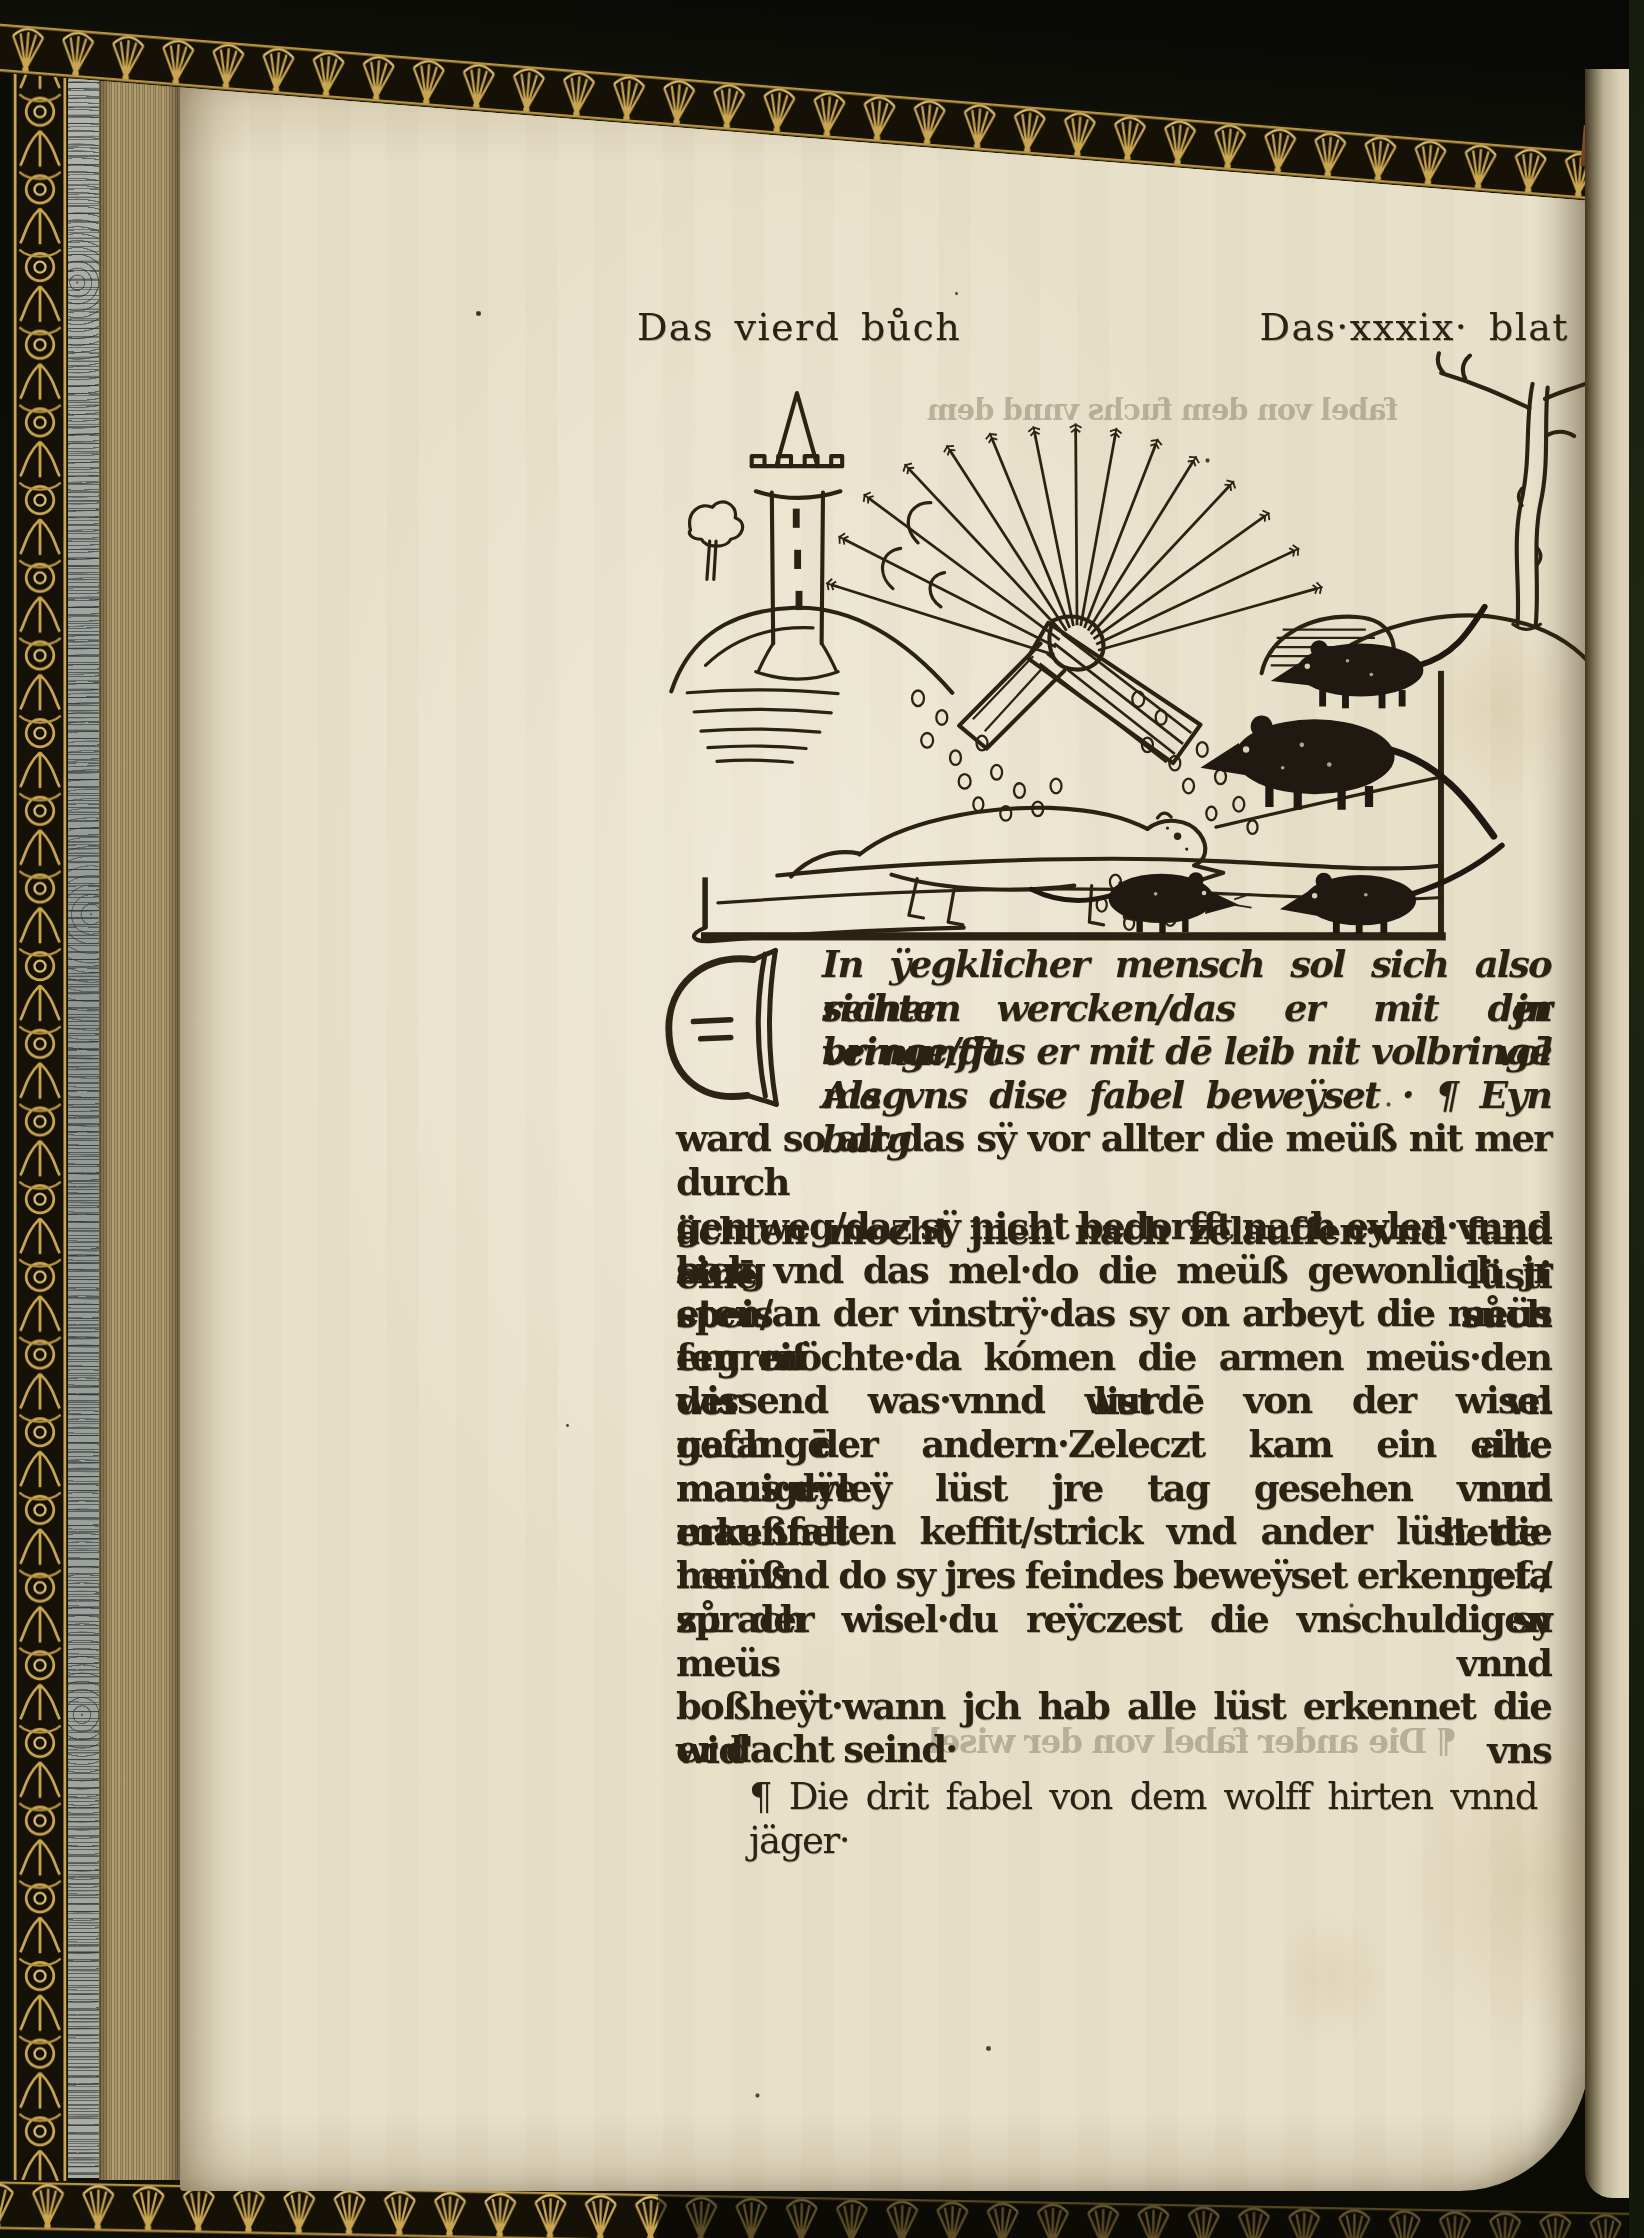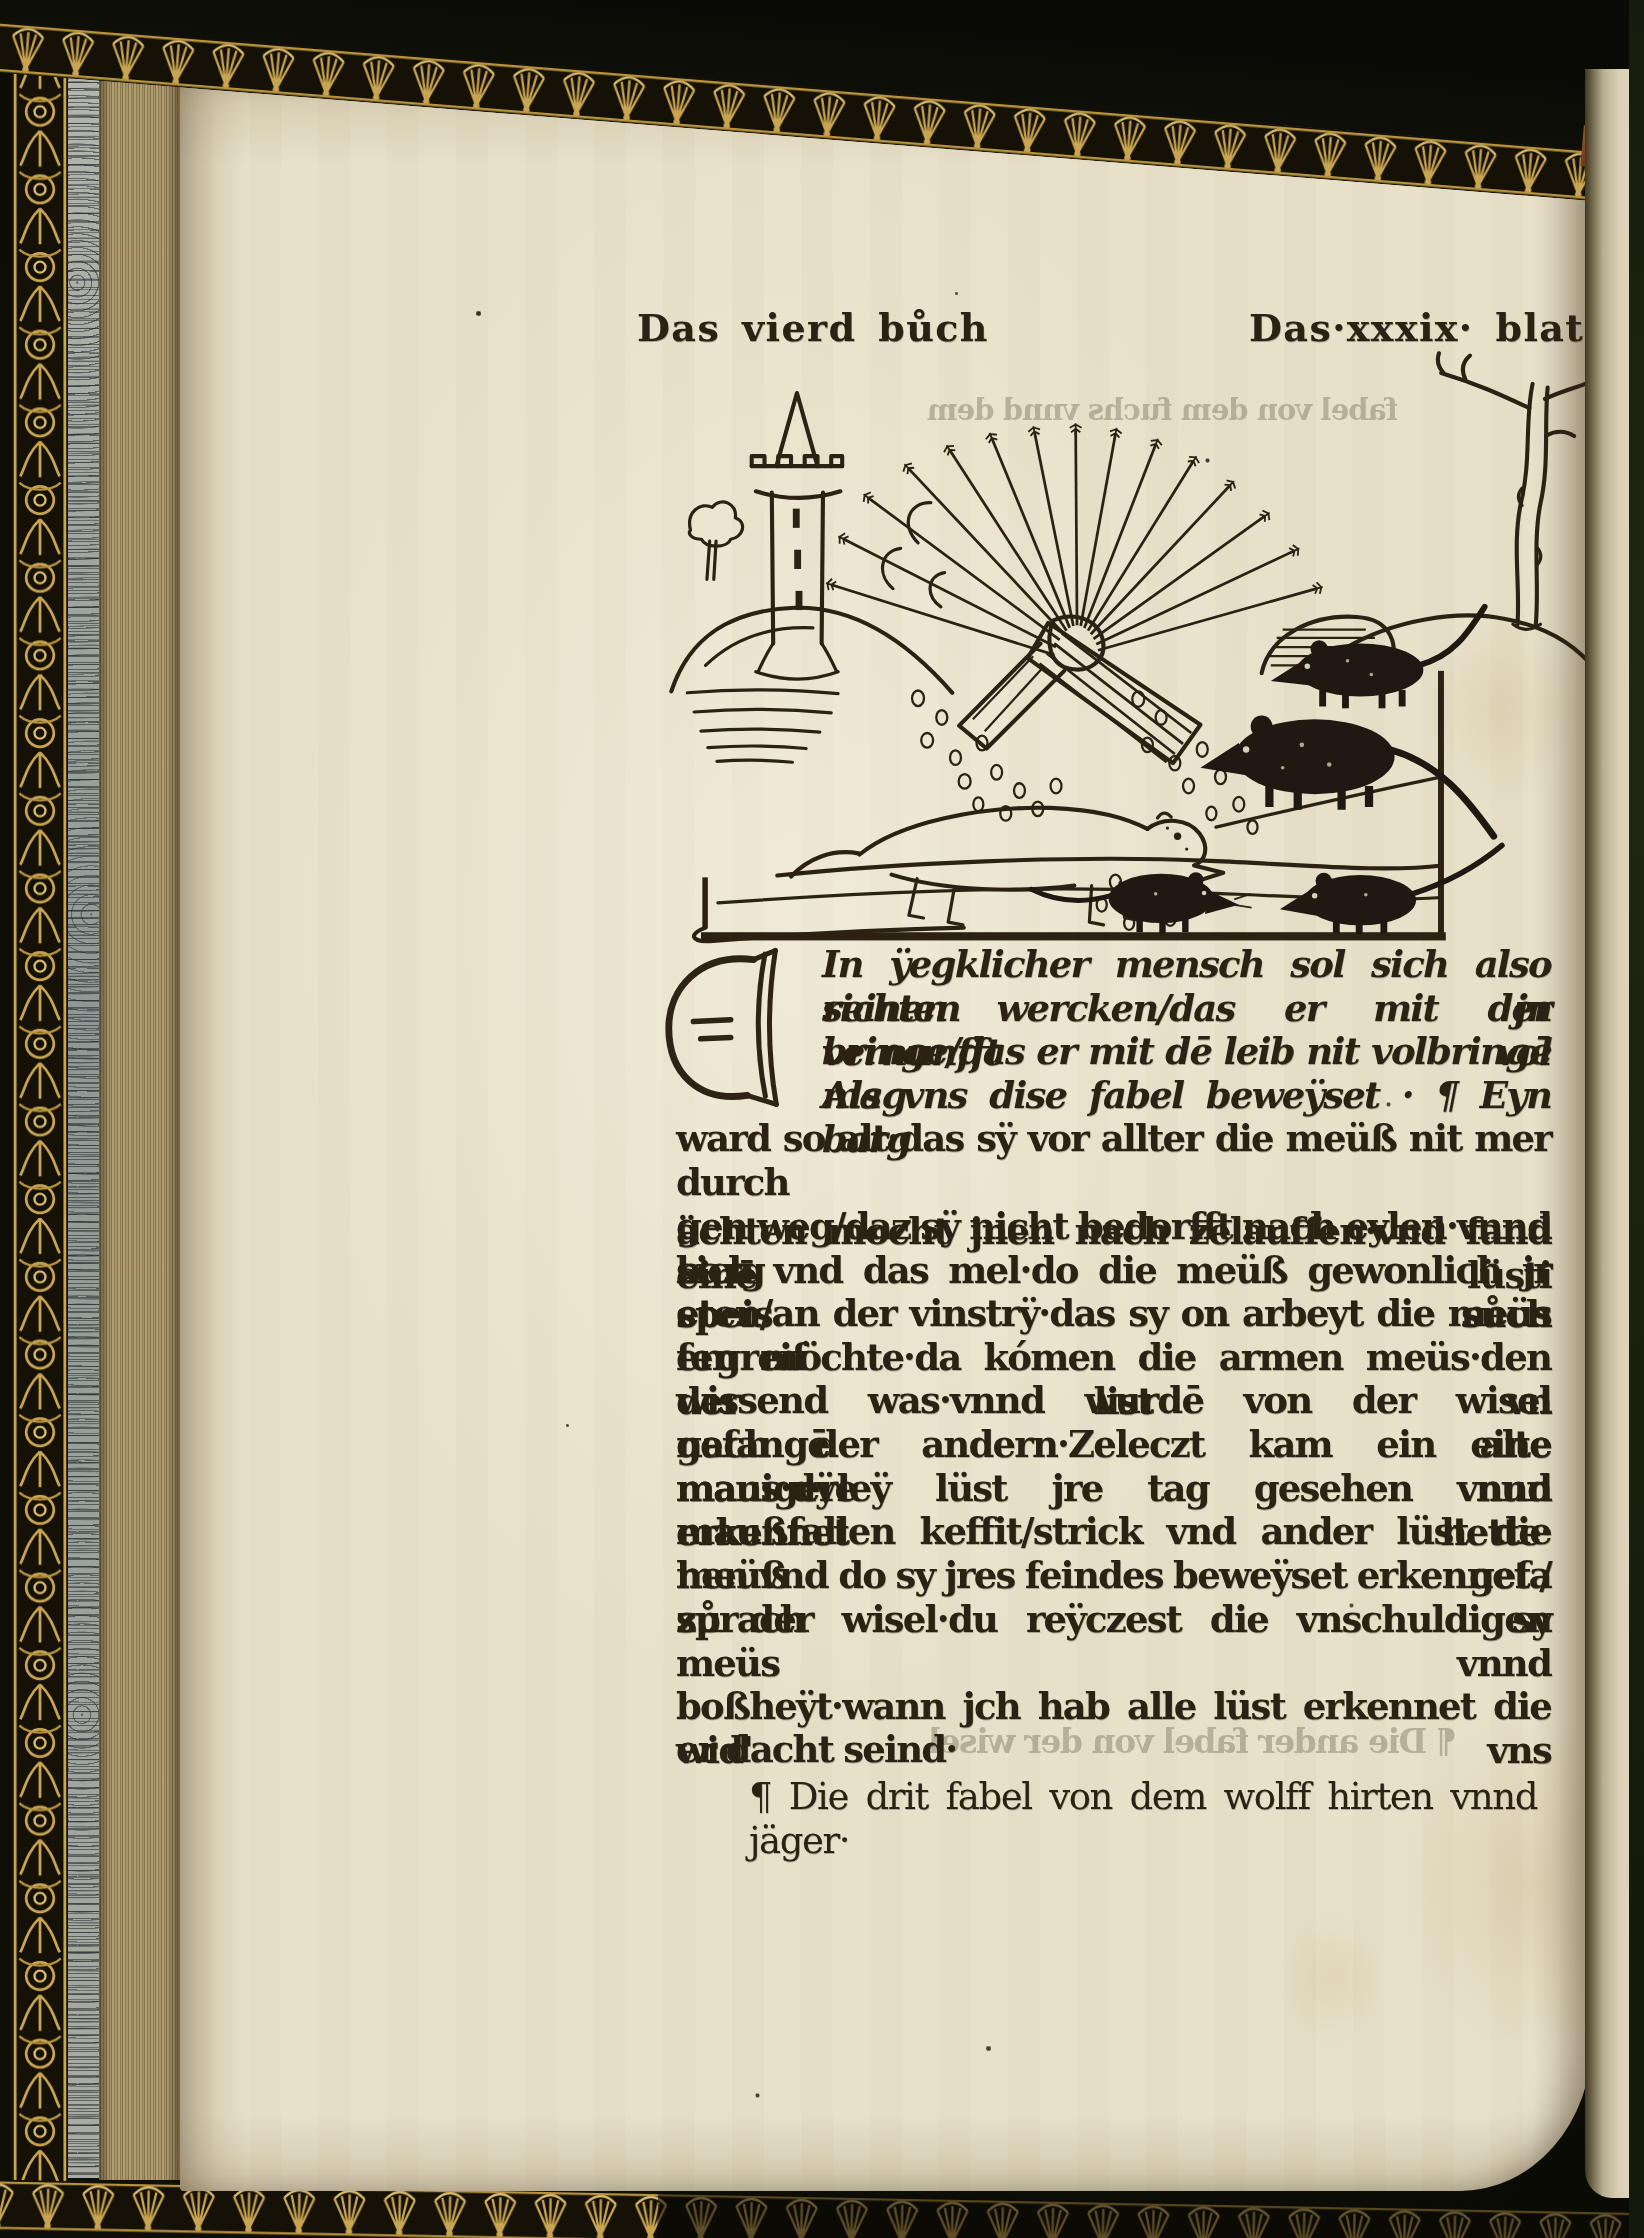--- a/index.html
+++ b/index.html
@@ -51,21 +51,21 @@
   #right-strip{position:absolute;left:1629px;top:0;width:15.5px;height:2239px;
     background:linear-gradient(180deg,#161c0d,#1f2712 30%,#141a0b 90%);}
   #specks{position:absolute;left:0;top:0;width:0.9px;height:0.9px;border-radius:50%;
     box-shadow:478px 313px 0 1.8px #3a3222, 1207px 460px 0 1.4px #433a28,
        988px 2048px 0 1.8px #4a4130, 757px 2095px 0 1.4px #4a4130,
        1388px 1104px 0 1.4px #514732, 956px 293px 0 0.9px #55492f,
        567px 1425px 0 0.9px #55492f, 1351px 1605px 0 1.4px #5a5038;}
   
   .ink{color:#2b2213;}
   #page .abs{position:absolute;}
-  .hdr{font-size:38px;font-weight:700;letter-spacing:1.4px;word-spacing:7.3px;white-space:nowrap;
+  .hdr{font-size:38px;font-weight:400;letter-spacing:1.4px;word-spacing:7.3px;white-space:nowrap;
        text-shadow:0.5px 0.5px 0 rgba(43,34,19,.35);}
   #hdr-left{left:457px;top:227px;}
   #hdr-right{left:1021px;top:227px;width:320px;text-align:right;margin-left:48px;}
   .bline{left:496px;width:875px;height:44px;font-size:37px;font-weight:700;
     letter-spacing:-1.8px;word-spacing:-0.9px;line-height:44px;white-space:normal;
     text-align:justify;text-align-last:justify;text-shadow:0.5px 0.5px 0 rgba(43,34,19,.30);}
   .ind{left:642px;width:729px;font-style:italic;}
   .last{text-align-last:left;}
   #caption{left:569px;top:1697px;width:788px;height:44px;font-size:37px;font-weight:400;
     letter-spacing:-1.4px;line-height:44px;text-align:justify;text-align-last:justify;

